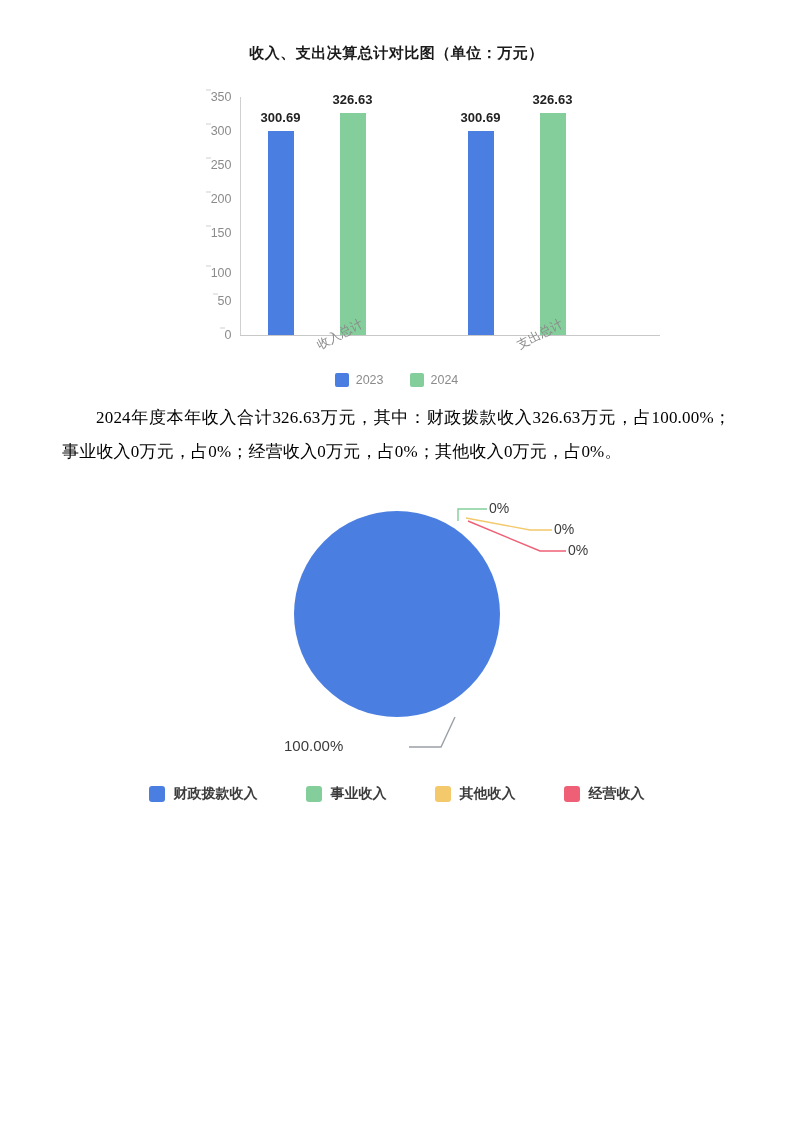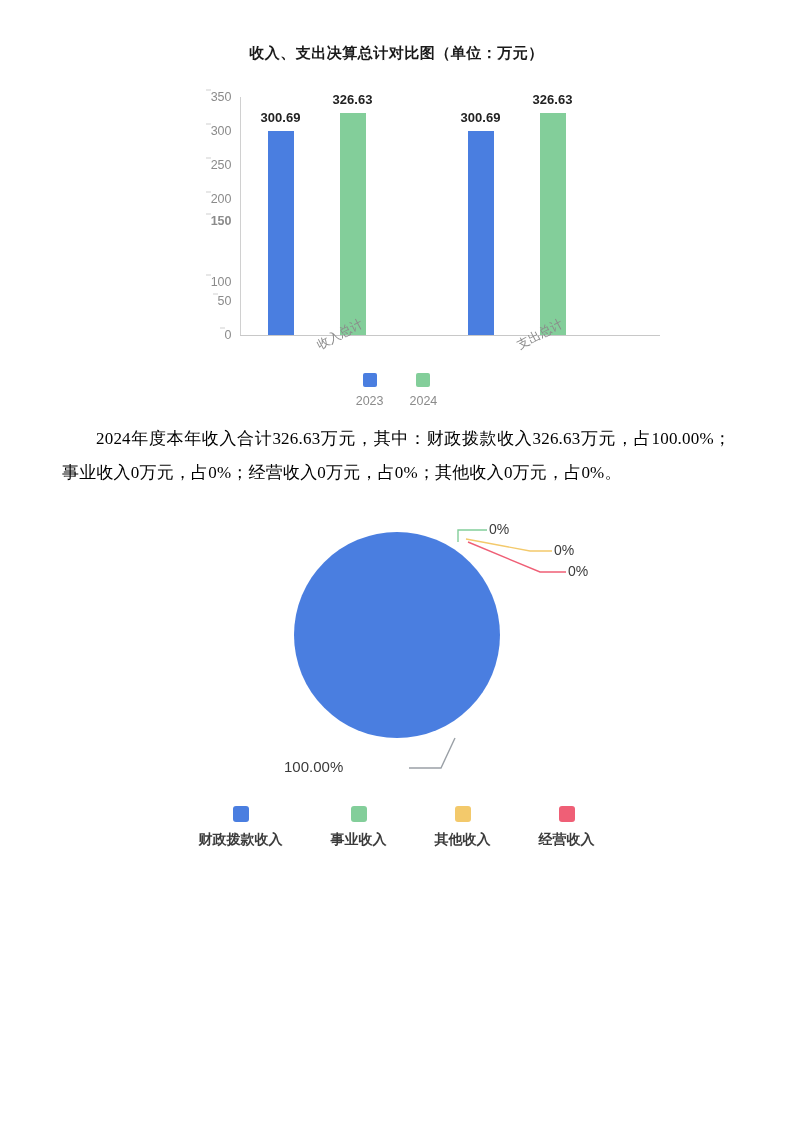--- a/index.html
+++ b/index.html
@@ -134,21 +134,20 @@
     gap: 26px;
     align-items: center;
   }
   .legend-item {
     display: flex;
     align-items: center;
     gap: 7px;
     font-family: "Liberation Sans", sans-serif;
     font-size: 12.5px;
     color: #8b8b8b;
-    flex-direction: column;
   }
   .legend-swatch {
     width: 14px;
     height: 14px;
     border-radius: 2px;
     display: inline-block;
   }
 
   
   .section-heading {
@@ -238,22 +237,22 @@
     <div class="bar-area">
       <div class="axis-y-line"></div>
       <div class="axis-x-line"></div>
 
       <div class="plot">
 
         <div class="ytick" style="top:0px;">350<span class="ytick-mark"></span></div>
         <div class="ytick" style="top:34px;">300<span class="ytick-mark"></span></div>
         <div class="ytick" style="top:68px;">250<span class="ytick-mark"></span></div>
         <div class="ytick" style="top:102px;">200<span class="ytick-mark"></span></div>
-        <div class="ytick" style="top:124px;font-weight:bold;">150<span class="ytick-mark"></span></div>
-        <div class="ytick" style="top:185px;">100<span class="ytick-mark"></span></div>
+        <div class="ytick" style="top:136px;">150<span class="ytick-mark"></span></div>
+        <div class="ytick" style="top:176px;">100<span class="ytick-mark"></span></div>
         <div class="ytick" style="top:204px;">50<span class="ytick-mark"></span></div>
         <div class="ytick" style="top:238px;">0<span class="ytick-mark"></span></div>
 
         <div class="bars">
 
           <div class="group" style="left:28px; width:150px;">
             <div class="bar b2023" style="left:0px; height:204px;">
               <span class="bar-label">300.69</span>
             </div>
             <div class="bar b2024" style="left:72px; height:222px;">

